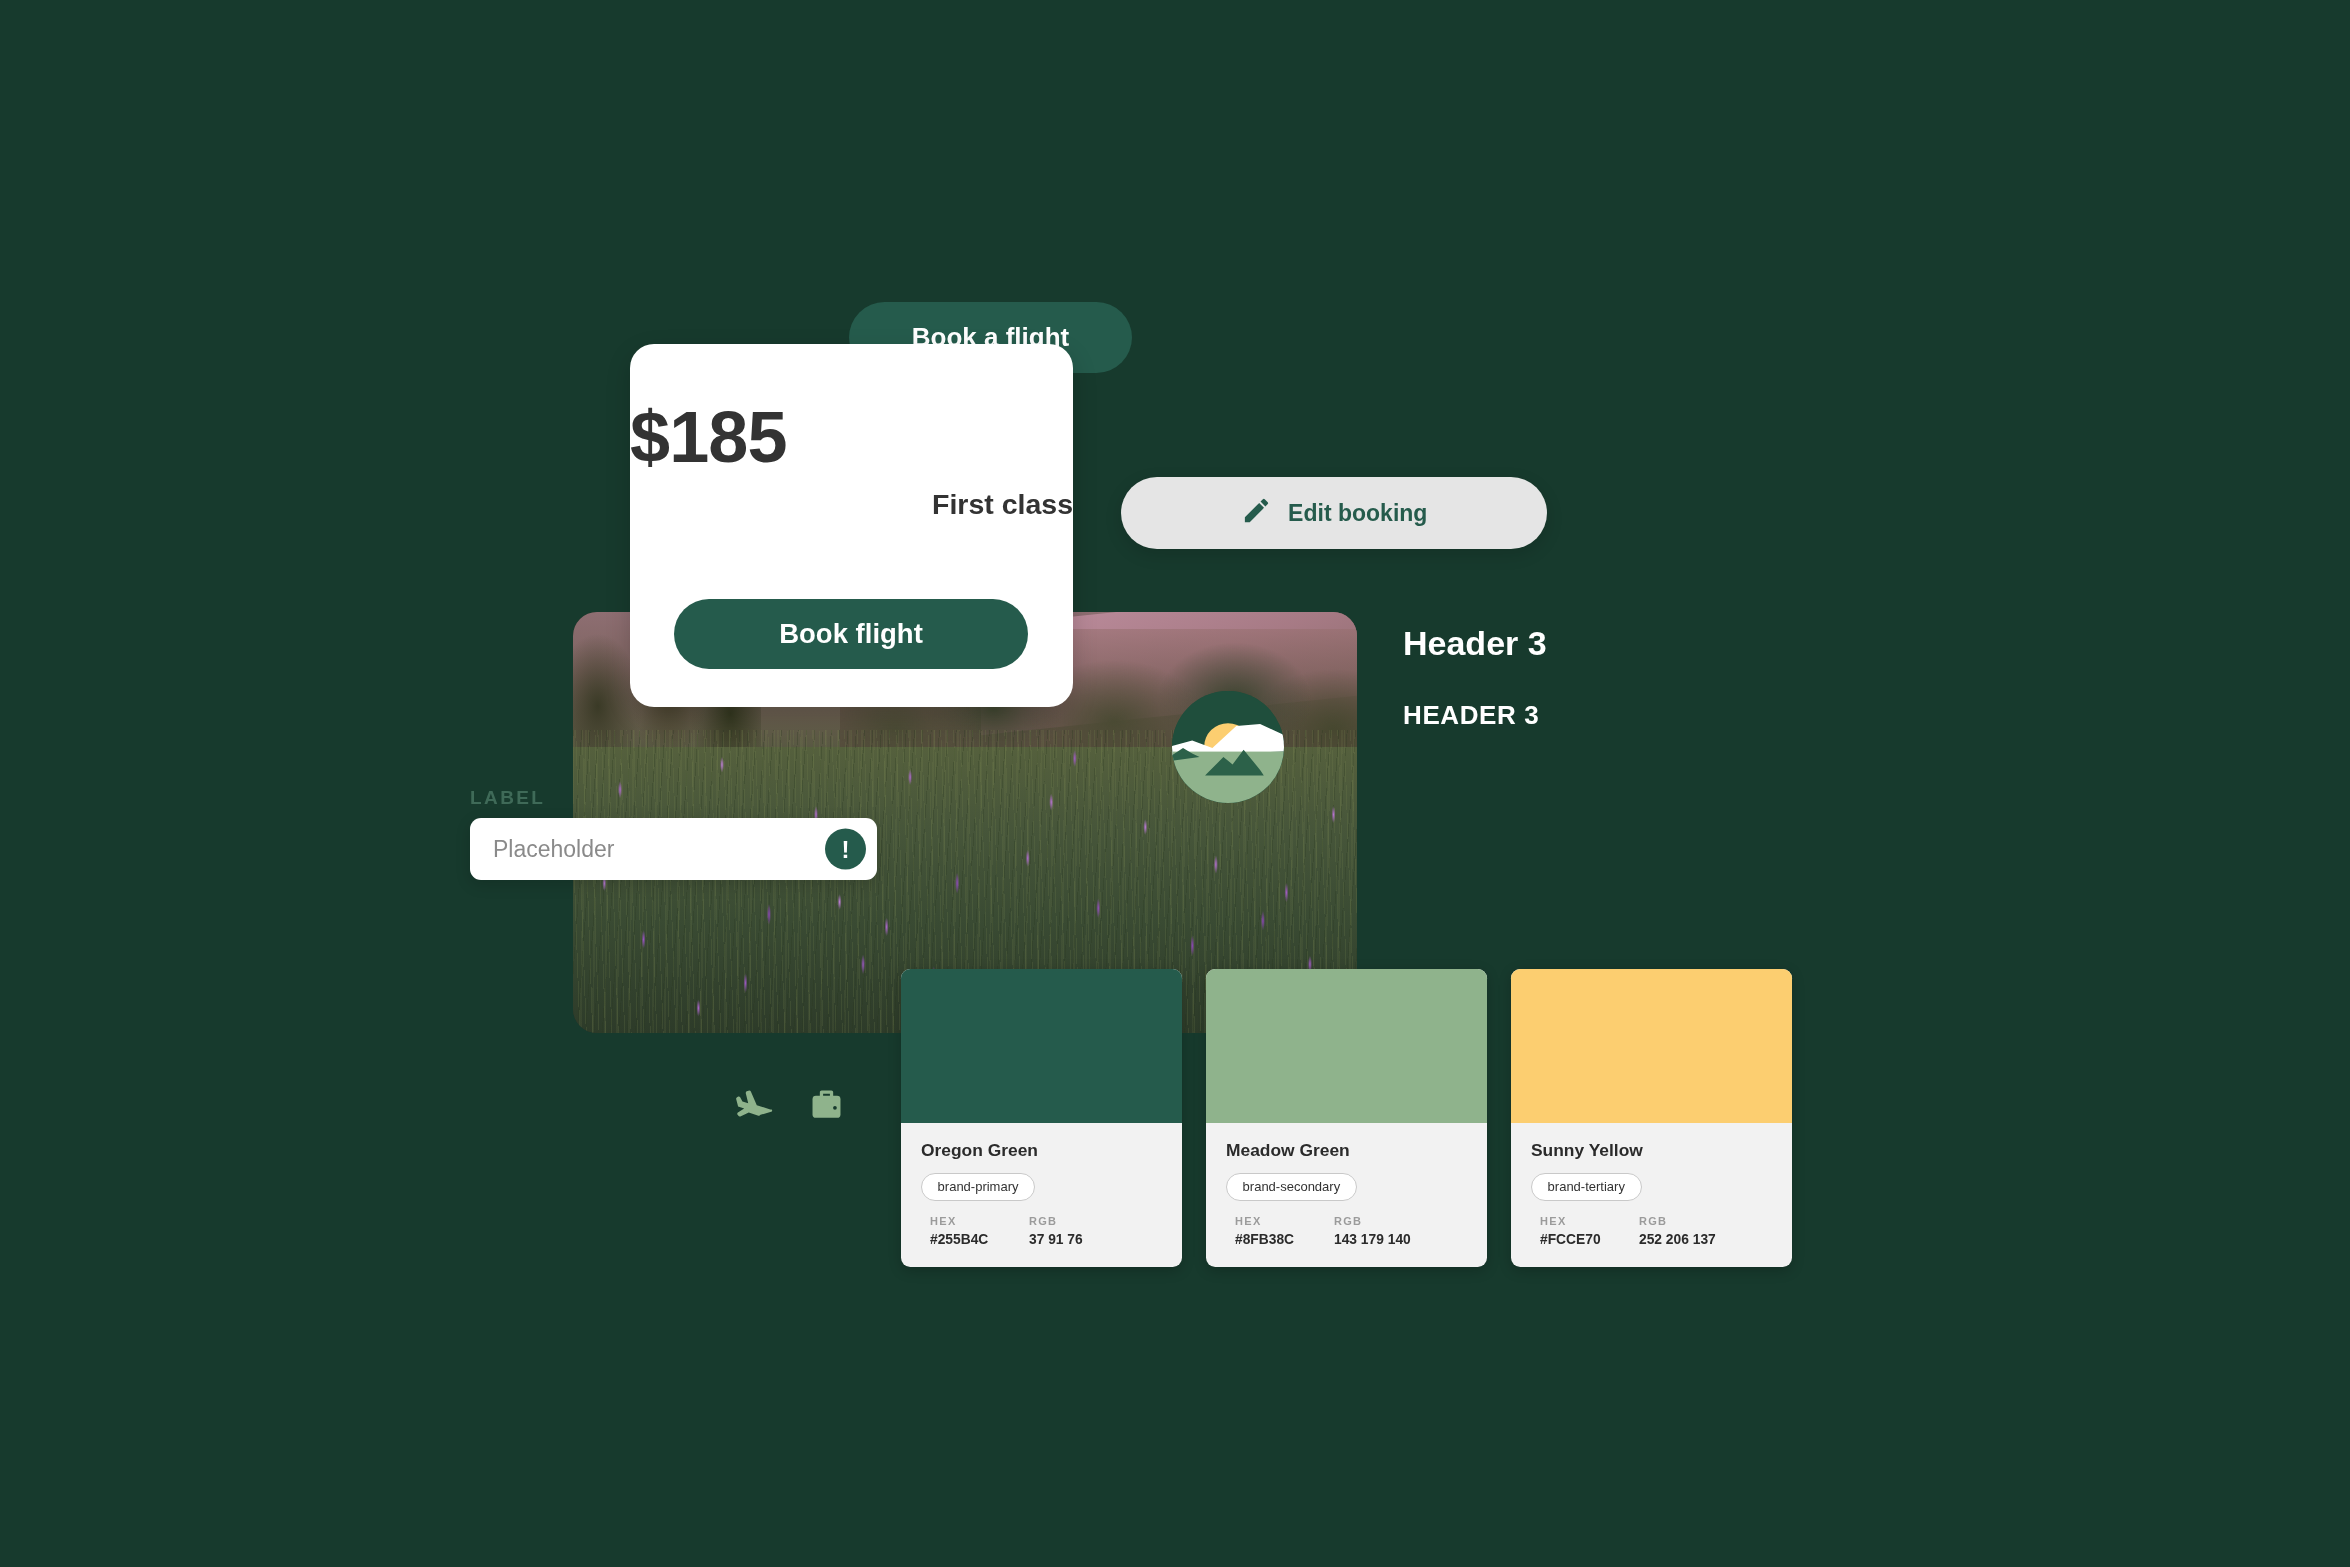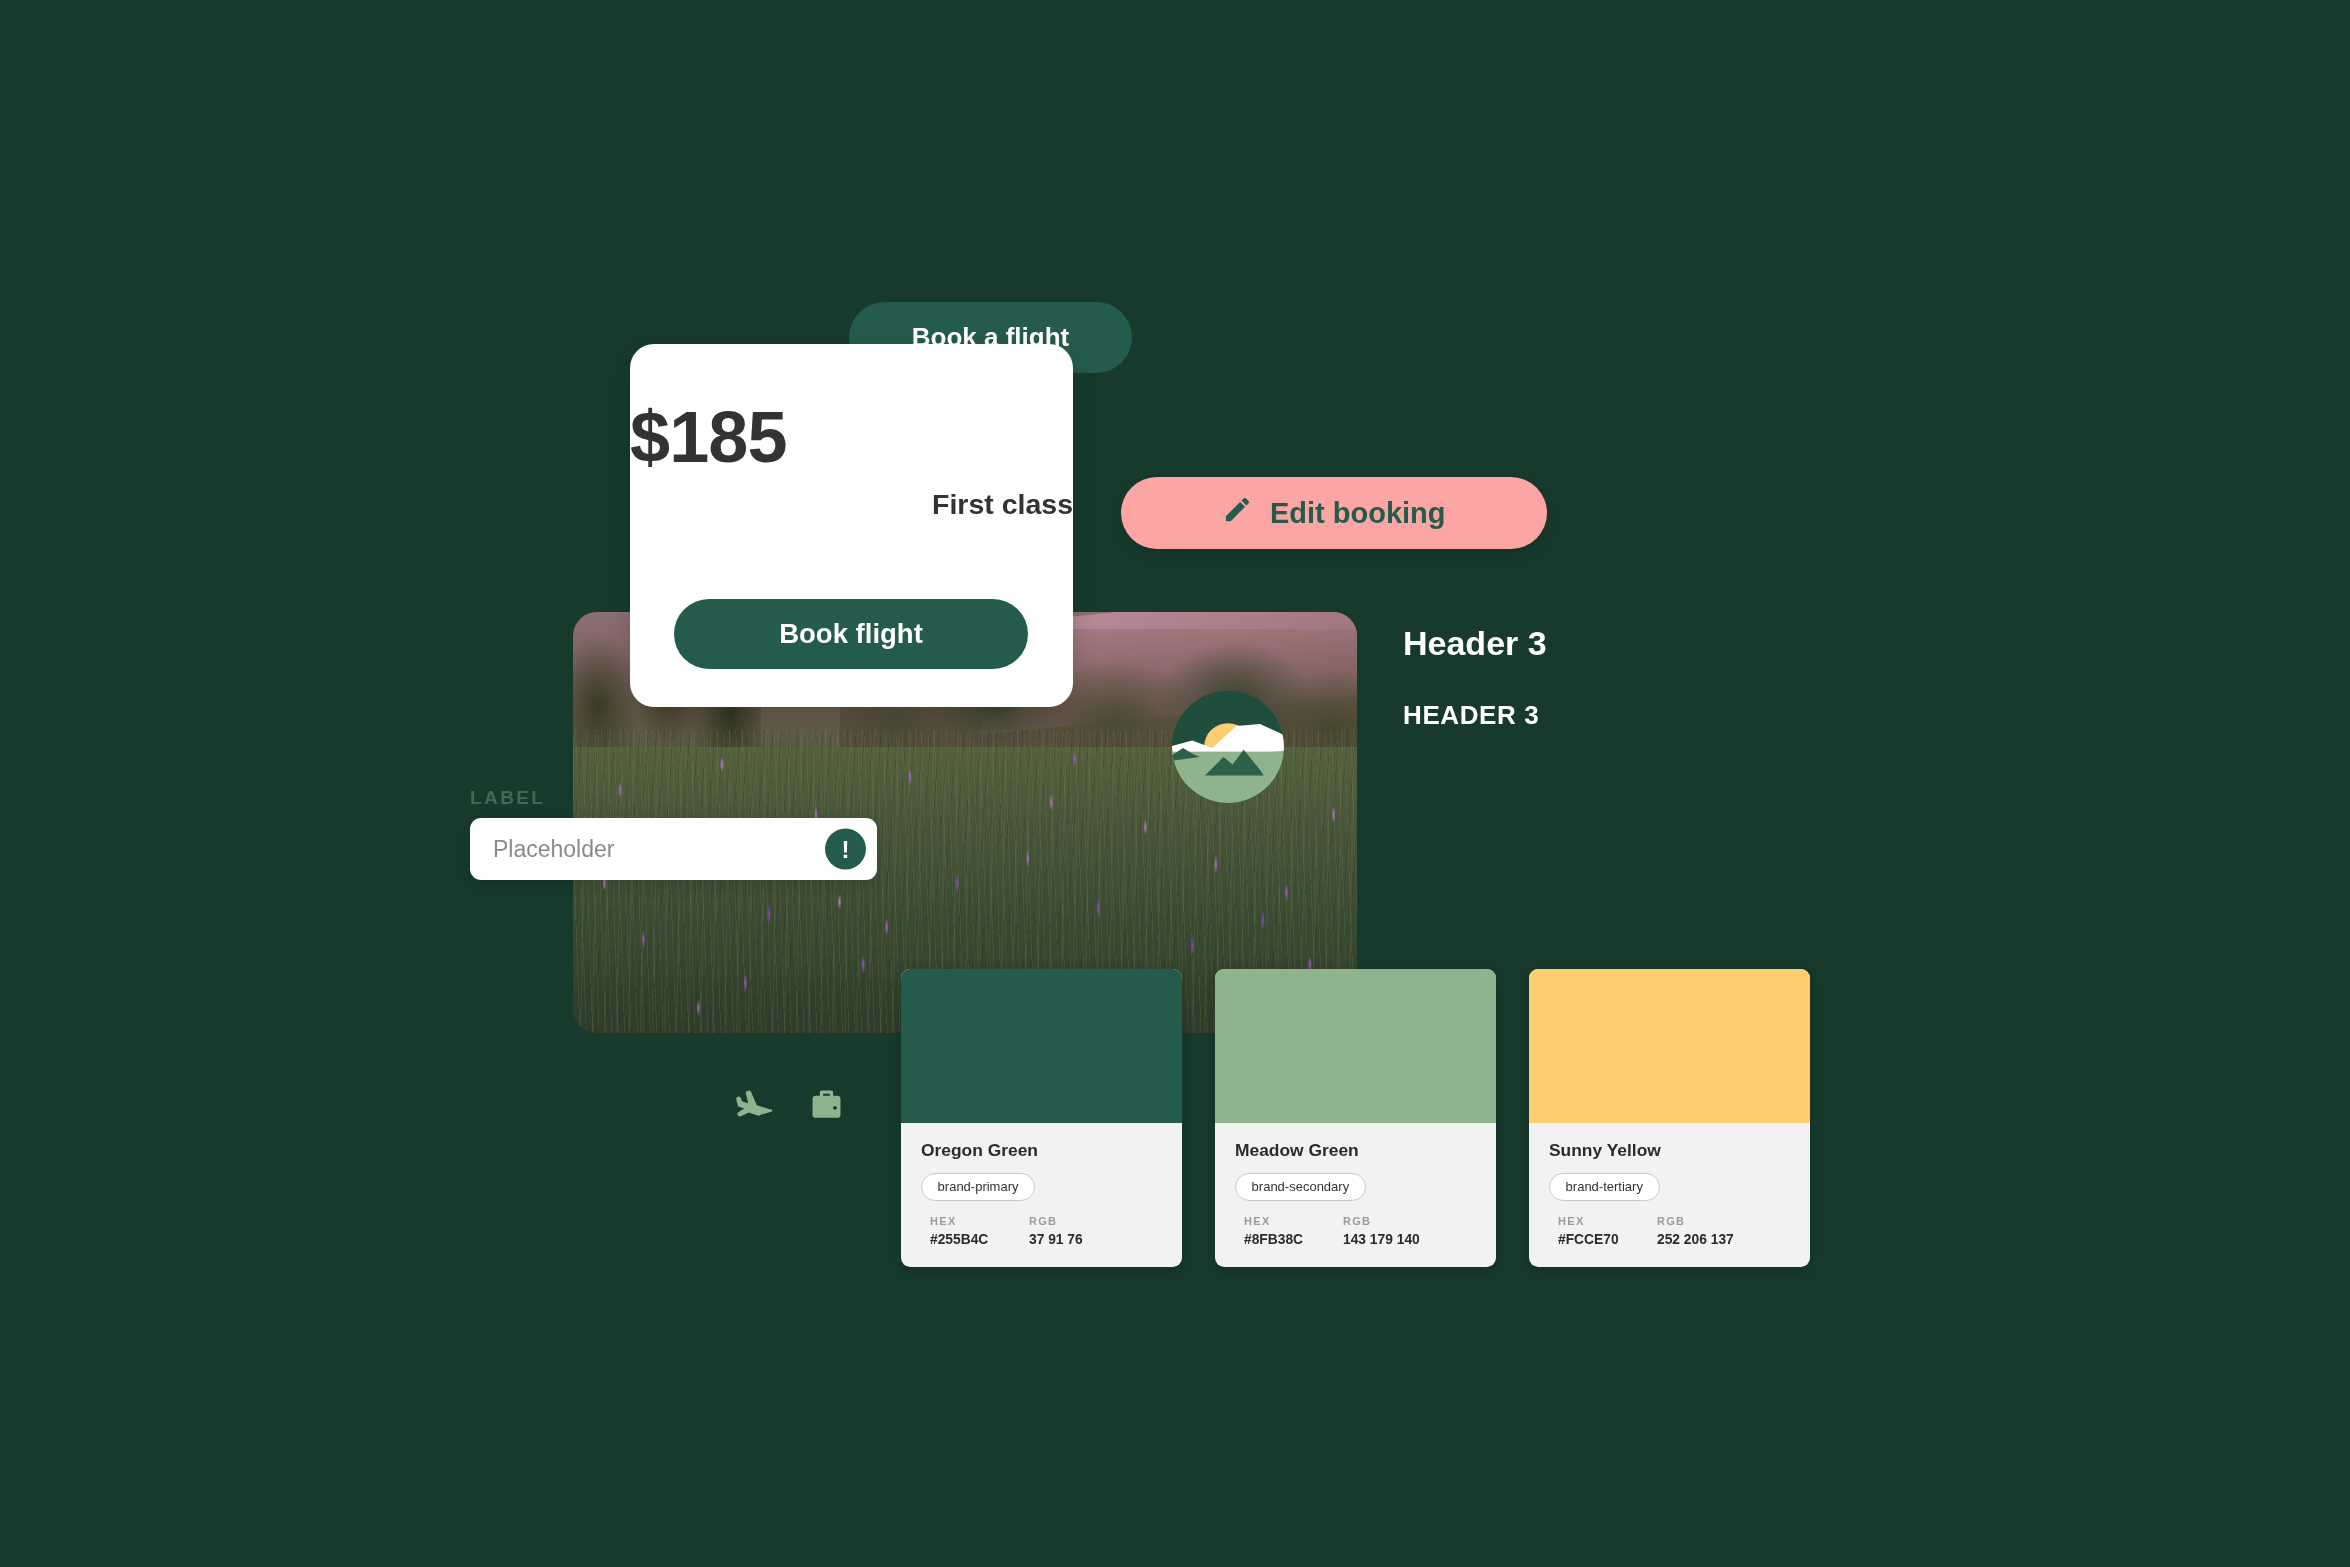--- a/index.html
+++ b/index.html
@@ -194,24 +194,24 @@
 
   
   .edit-booking-btn {
     position: absolute;
     left: 1121px;
     top: 477px;
     width: 426px;
     height: 72px;
     border: none;
     border-radius: 36px;
-    background: #fca5a5;
+    background: #e5e5e5;
     color: #255b4c;
     font-family: "Liberation Sans", sans-serif;
-    font-size: 29px;
+    font-size: 23px;
     font-weight: 700;
     cursor: pointer;
     display: flex;
     align-items: center;
     justify-content: center;
     gap: 16.5px;
     box-shadow: 0 5.5px 16.5px rgba(0,0,0,.14);
   }
 
   
@@ -316,21 +316,21 @@
     margin: 42px 0 0 0;
     letter-spacing: 0.6px;
   }
 
   
   .swatches {
     position: absolute;
     left: 901px;
     top: 969px;
     display: flex;
-    gap: 33px;
+    gap: 24px;
   }
   .swatch-card {
     width: 281px;
     border-radius: 9.2px;
     overflow: hidden;
     background: #f2f2f2;
     box-shadow: 0 3.7px 13px rgba(0,0,0,.2);
   }
   .swatch-color { height: 154px; width: 100%; }
   .swatch-body { padding: 16.5px 20px 20px 20px; }

